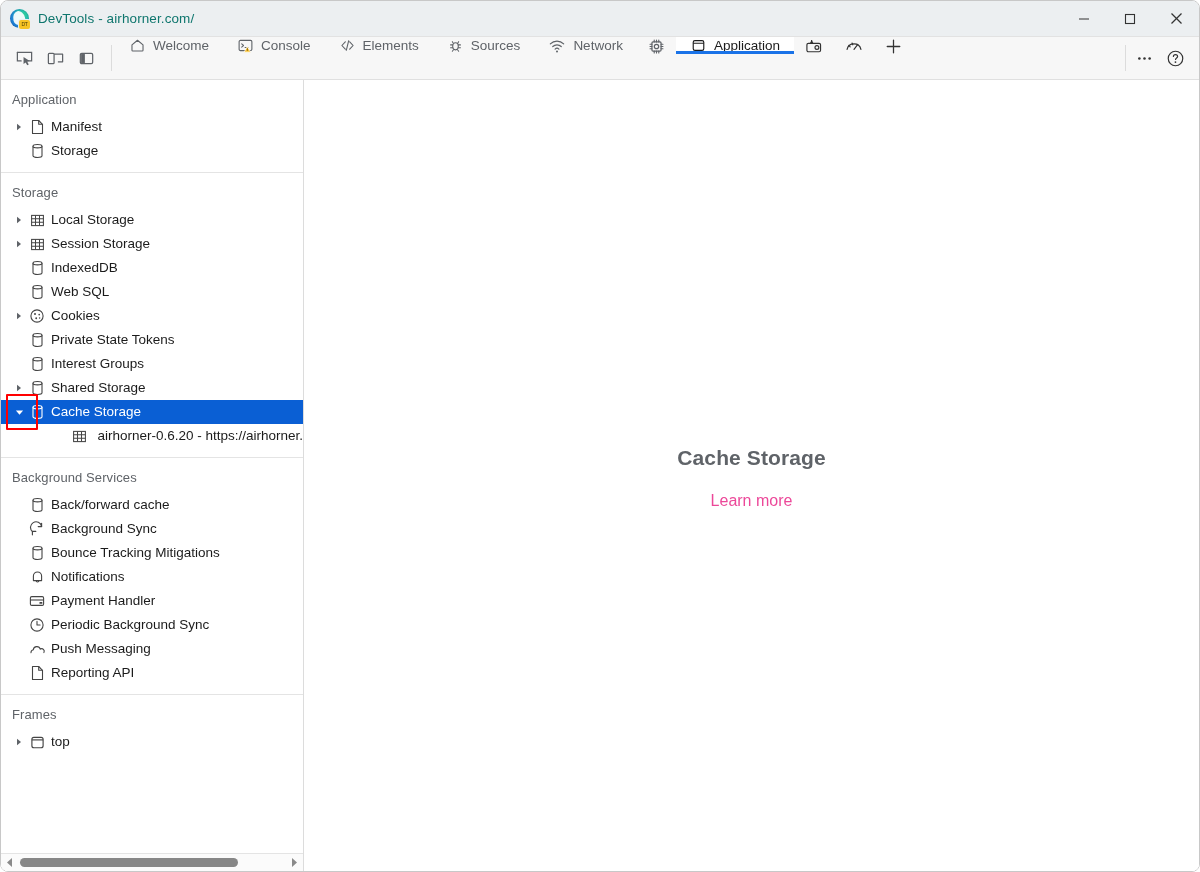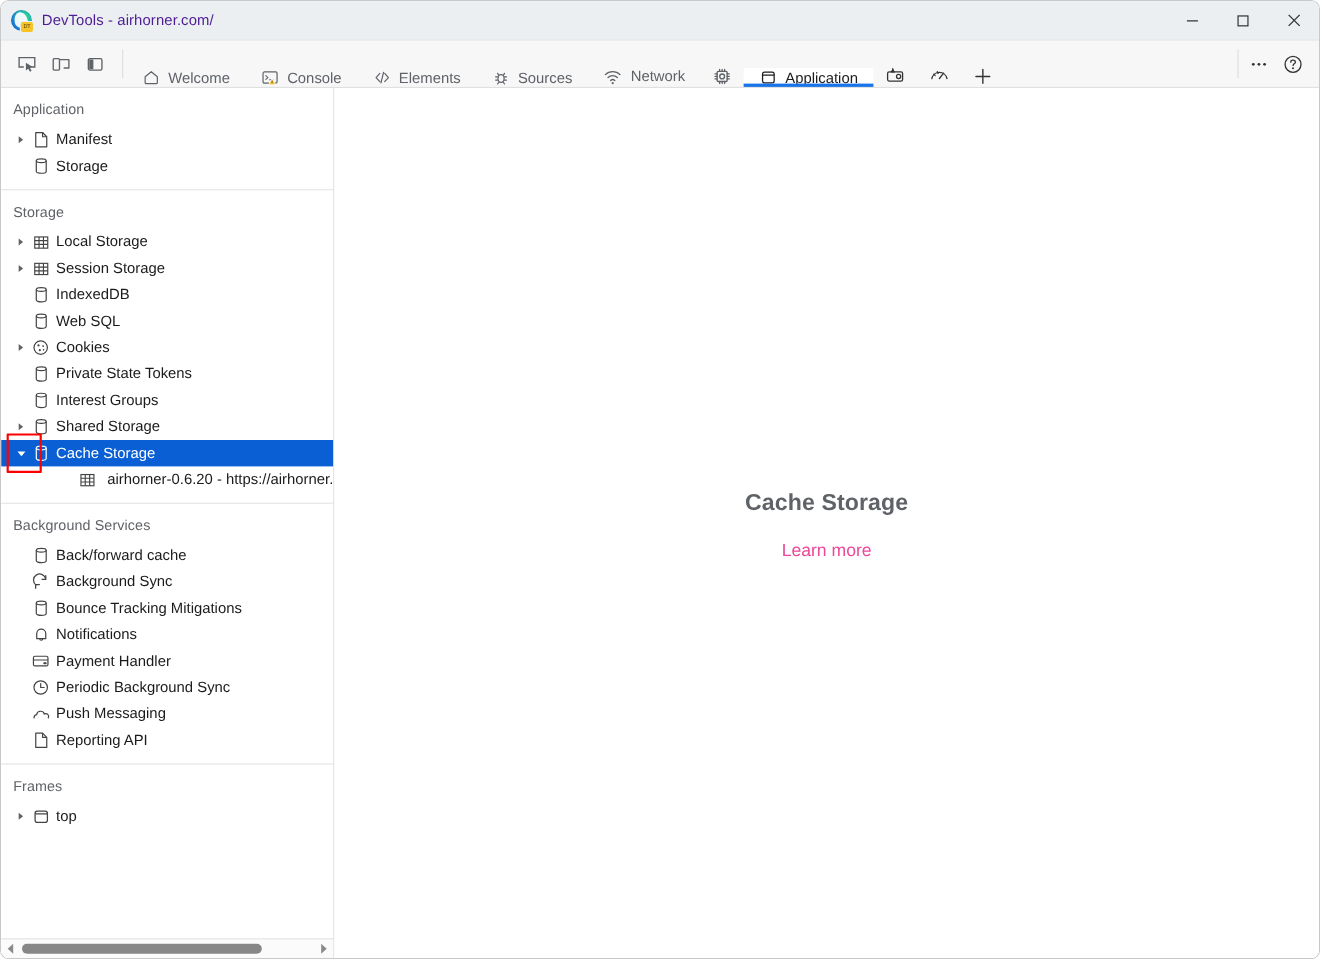--- a/index.html
+++ b/index.html
@@ -68,21 +68,21 @@
     background: #f7c325;
     box-shadow: 0 0 0 1px #eceff1;
     font-size: 5px;
     color: #4a3c00;
     line-height: 9px;
     text-align: center;
     letter-spacing: -0.3px;
   }
   .title-text {
     font-size: 13.5px;
-    color: #4c1d95;
+    color: #0f766e;
     letter-spacing: 0.1px;
     white-space: nowrap;
   }
   .winbtns {
     position: absolute;
     right: 0; top: 0;
     height: 35px;
     display: flex;
     align-items: stretch;
   }
@@ -117,21 +117,21 @@
     cursor: default;
   }
   .vsep {
     width: 1px;
     background: #dcdcdc;
     margin: 8px 3px 8px 3px;
     align-self: stretch;
   }
   .tabs {
     display: flex;
-    align-items: flex-end;
+    align-items: flex-start;
     flex: 1 1 auto;
     overflow: hidden;
   }
   .tab {
     display: flex;
     align-items: center;
     gap: 7px;
     padding: 0 14px;
     cursor: default;
     position: relative;

